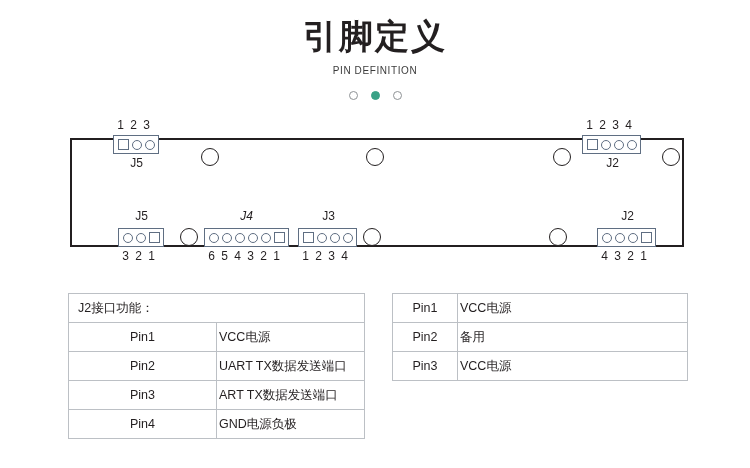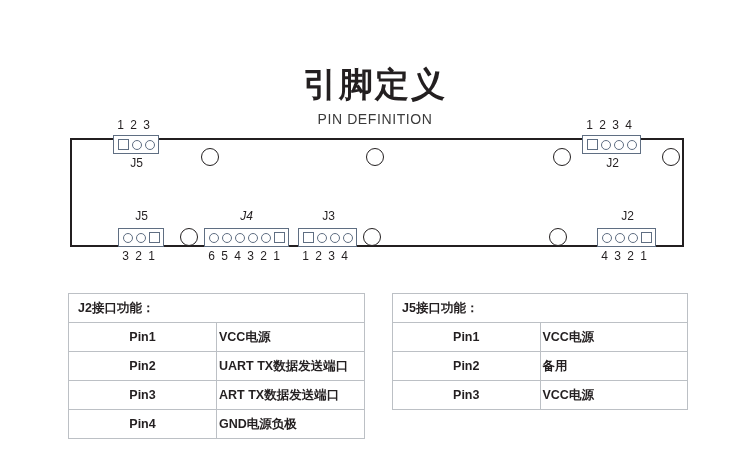--- a/index.html
+++ b/index.html
@@ -15,35 +15,34 @@
     color: #231f20;
     overflow: hidden;
   }
 
   
   #header {
     position: absolute;
     top: 0; left: 0;
     width: 750px;
     text-align: center;
-    margin-top: 48px;
   }
   #page-title {
     margin: 0;
     padding-top: 16px;
     font-size: 34px;
     line-height: 40px;
     font-weight: 700;
     letter-spacing: 2px;
     color: #231f20;
   }
   #page-subtitle {
     margin: 0;
     padding-top: 6px;
-    font-size: 14px;
+    font-size: 10px;
     line-height: 18px;
     font-weight: 400;
     letter-spacing: 0.6px;
     color: #3b3b3b;
   }
   #dots {
     margin-top: 11px;
     display: flex;
     justify-content: center;
     gap: 13px;
@@ -146,21 +145,21 @@
     font-size: 12.5px;
     color: #231f20;
     background: #ffffff;
     table-layout: fixed;
   }
   .pin-table td {
     border: 1px solid #bcc0c5;
     height: 28px;
     padding: 0 6px;
     vertical-align: middle;
-    font-weight: 700;
+    font-weight: 400;
   }
   .pin-table td.hdr {
     text-align: left;
     padding-left: 9px;
   }
   .pin-table td.pin-col {
     text-align: center;
     width: 52px;
   }
   .pin-table td.fn-col {
@@ -300,23 +299,20 @@
   </tr>
   <tr>
     <td class="pin-col">Pin4</td>
     <td class="fn-col">GND电源负极</td>
   </tr>
 </tbody>
   </table>
 
 <table class="pin-table" id="table-j5">
   <tbody>
-      <tr>
-    <td class="hdr" colspan="2">J5接口功能：</td>
-  </tr>
   <tr>
     <td class="pin-col">Pin1</td>
     <td class="fn-col">VCC电源</td>
   </tr>
   <tr>
     <td class="pin-col">Pin2</td>
     <td class="fn-col">备用</td>
   </tr>
   <tr>
     <td class="pin-col">Pin3</td>

